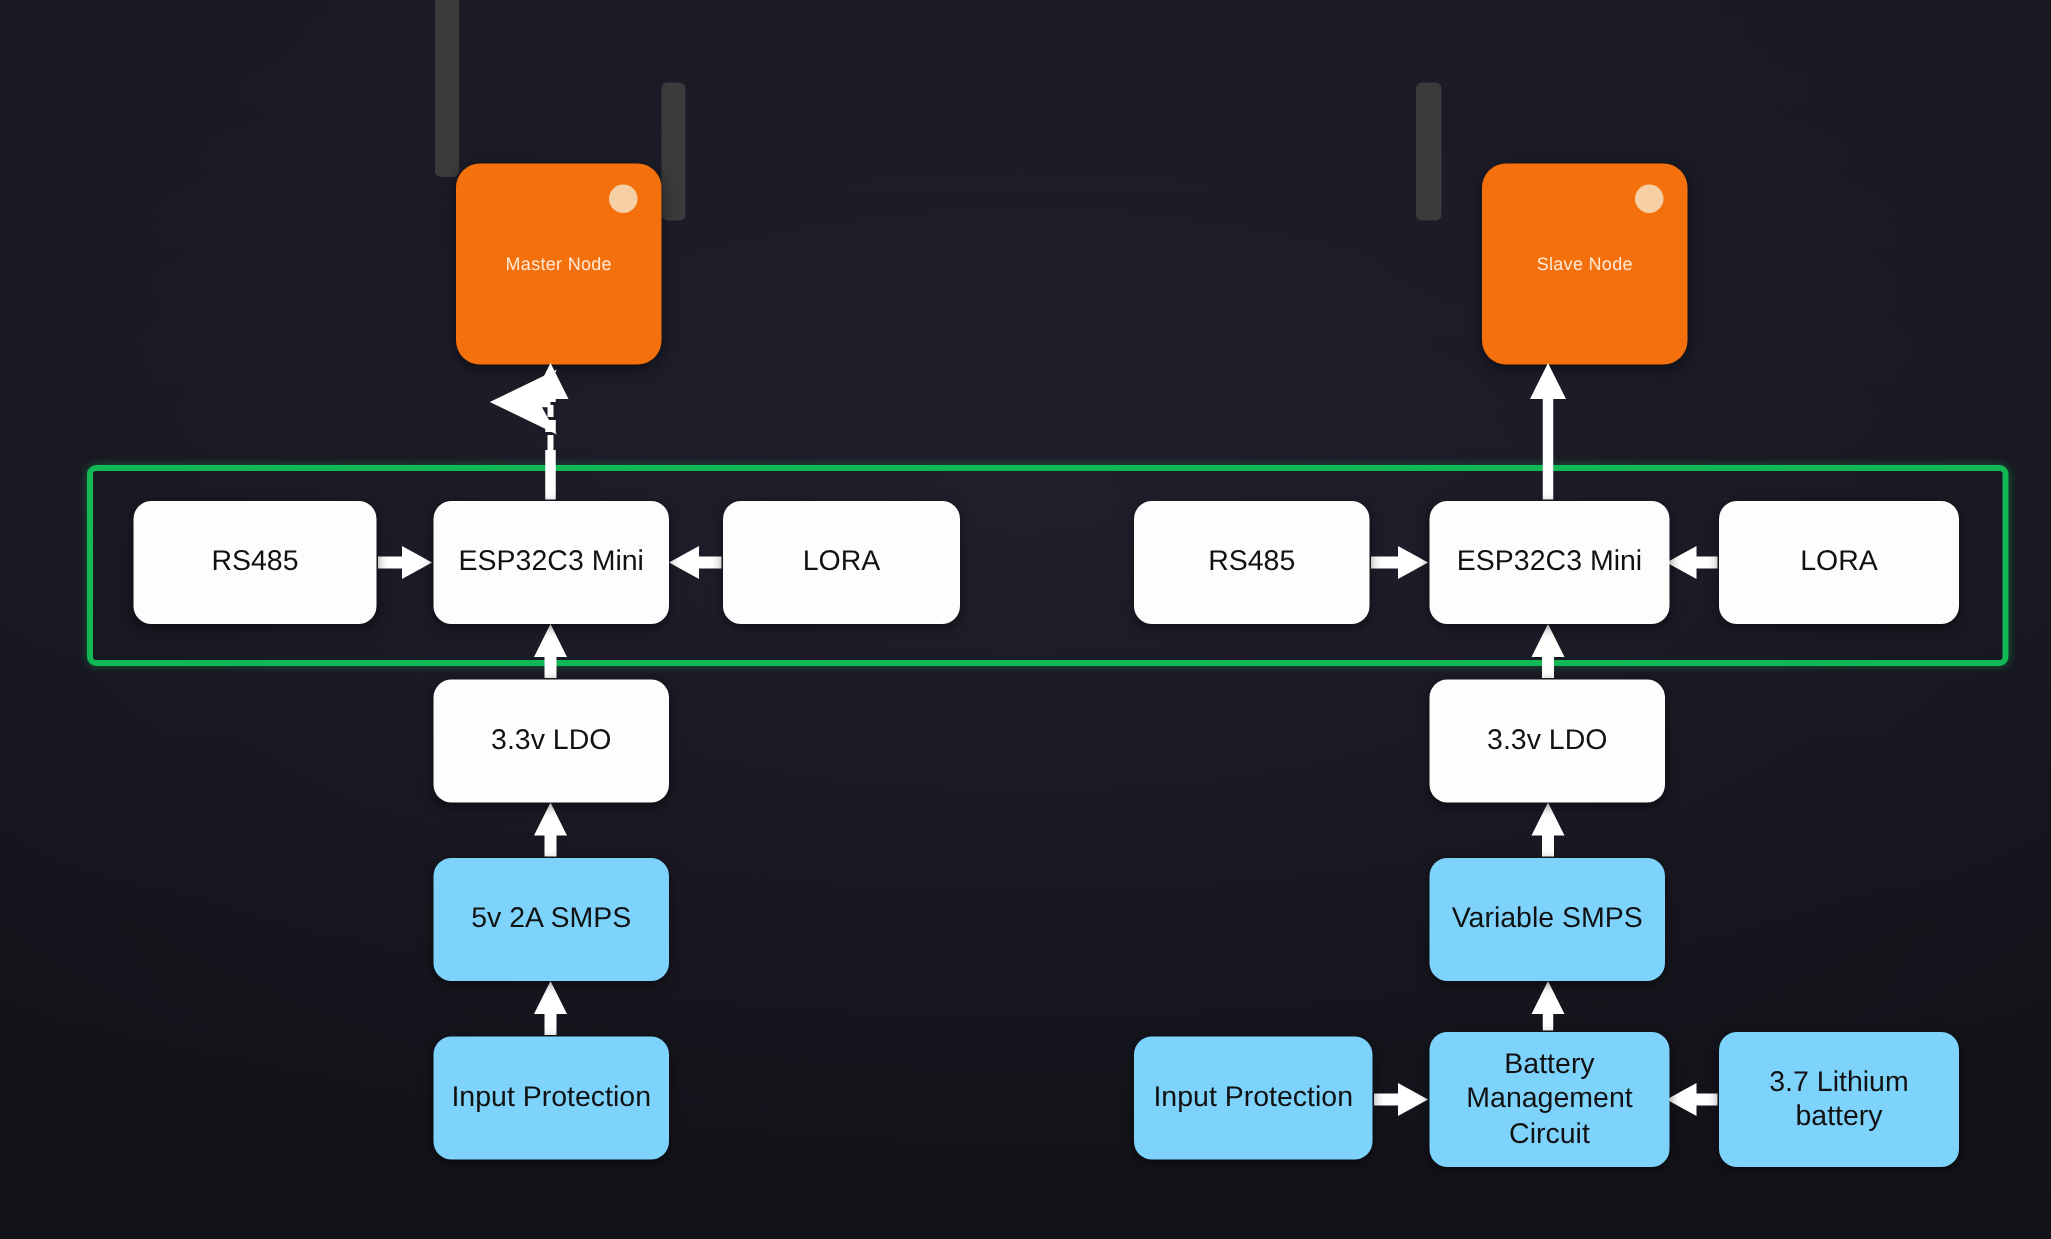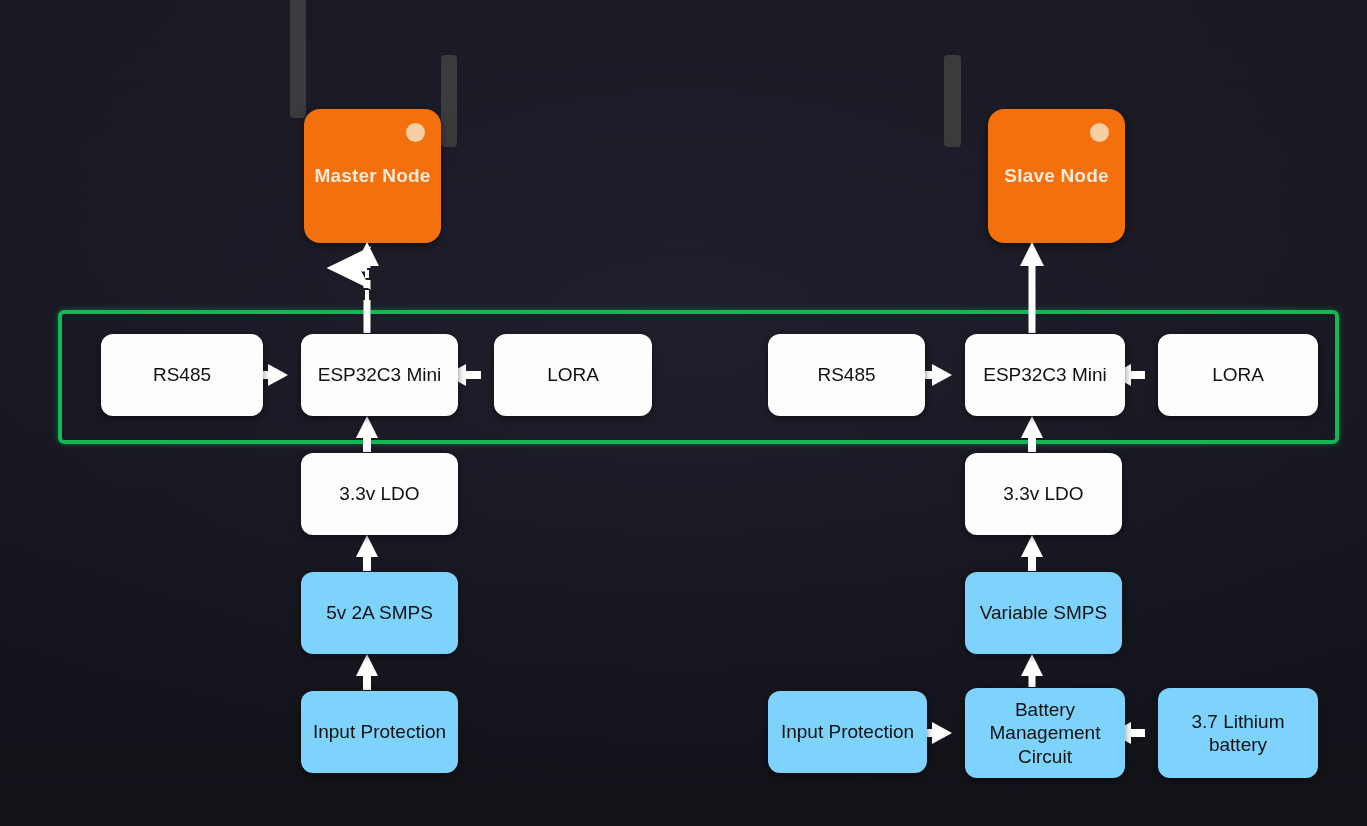--- a/index.html
+++ b/index.html
@@ -35,24 +35,23 @@
     position: absolute;
     background: #f4700c;
     border-radius: 16px;
     box-shadow: 0 3px 10px rgba(0,0,0,0.45);
     display: flex;
     align-items: center;
     justify-content: center;
   }
   .node-label {
     color: #ffe9d8;
-    font-size: 19px;
+    font-size: 12px;
     letter-spacing: .2px;
     user-select: none;
-    font-weight: bold;
   }
   .node-led {
     position: absolute;
     top: 14px;
     right: 16px;
     width: 19px;
     height: 19px;
     border-radius: 50%;
     background: #f7cfa4;
   }
@@ -64,21 +63,20 @@
     align-items: center;
     justify-content: center;
     text-align: center;
     color: #111;
     font-size: 19px;
     line-height: 1.22;
     box-shadow: 0 2px 7px rgba(0,0,0,0.5);
     user-select: none;
     padding: 4px 8px;
     box-sizing: border-box;
-    margin-left: 12px;
   }
   .box.white { background: #fdfdfd; }
   .box.grey  { background: #7dd3fc; }
 
   .highlight {
     position: absolute;
     border: 4px solid #11b954;
     border-radius: 6px;
     box-sizing: border-box;
     box-shadow: 0 0 6px rgba(17,185,84,0.45);

